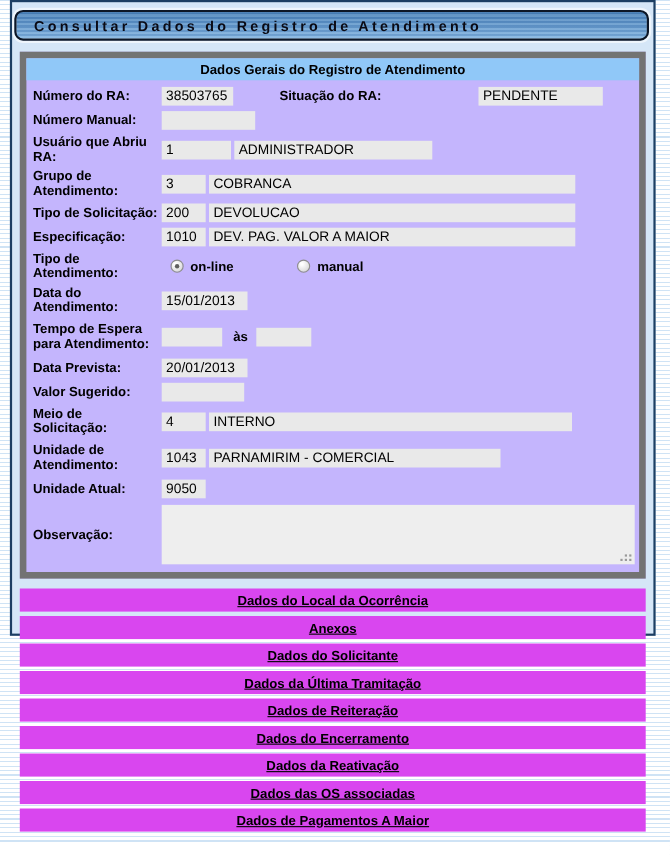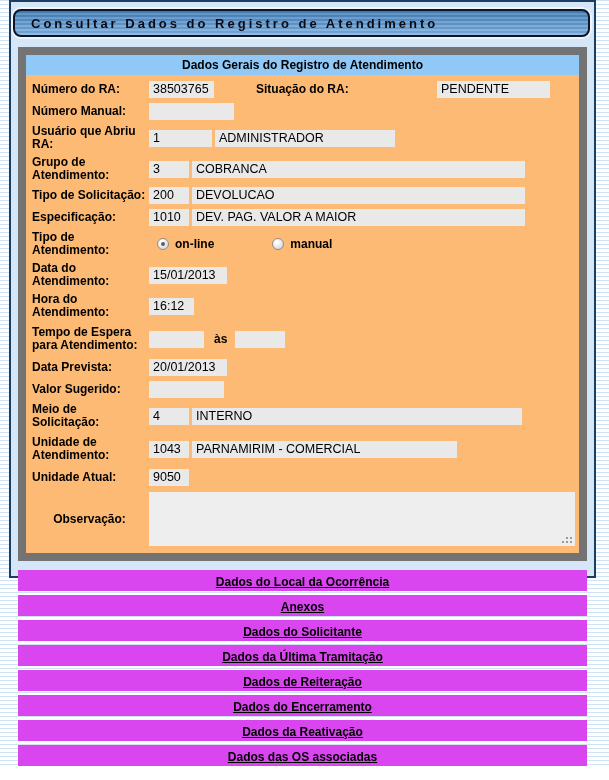--- a/index.html
+++ b/index.html
@@ -25,30 +25,30 @@
       linear-gradient(180deg, rgba(10,30,70,0.18), rgba(255,255,255,0.22)),
       repeating-linear-gradient(180deg, #4e8cc8 0 2px, #71aadd 2px 4px);
     box-shadow: 0 0 0 2px rgba(255,255,255,0.6);
     display:flex; align-items:center; padding-left:16px;
   }
   .titlebar .title {
     font-size:13px; font-weight:bold; letter-spacing:3px; color:#0a0a14;
   }
 
   .panel {
-    margin:0 7px; border:8px solid #737373; background:#fdba74;
+    margin:0 7px; border:6px solid #737373; background:#c4b5fd;
   }
   .panel-header {
     height:20px; line-height:20px; background:#90c8f8;
     text-align:center; font-size:12px; font-weight:bold; color:#000;
   }
   .form-body { padding:6px 4px 6px 6px; }
 
   .row { display:flex; align-items:center; margin-bottom:5px; }
-  .row:last-child { margin-bottom:0;text-align:center; }
+  .row:last-child { margin-bottom:0; }
   .lbl {
     flex:0 0 117px; font-size:12px; font-weight:bold; color:#000; line-height:13px;
     padding-right:2px;
   }
   .fld {
     background:#e9e9e9; height:17px; line-height:17px;
     font-size:12.5px; color:#000; padding:0 4px;
     white-space:nowrap; overflow:hidden; flex-shrink:0;
   }
   .inline-lbl { font-size:12px; font-weight:bold; color:#000; }
@@ -134,24 +134,20 @@
           <span class="radio-lbl">on-line</span>
           <span class="radio" style="margin-left:58px"></span>
           <span class="radio-lbl">manual</span>
         </div>
 
         <div class="row">
           <span class="lbl">Data do Atendimento:</span>
           <span class="fld" style="width:78px">15/01/2013</span>
         </div>
 
-        <div class="row">
-          <span class="lbl">Hora do Atendimento:</span>
-          <span class="fld" style="width:45px">16:12</span>
-        </div>
 
         <div class="row" style="min-height:30px">
           <span class="lbl">Tempo de Espera para Atendimento:</span>
           <span class="fld" style="width:55px"></span>
           <span class="inline-lbl" style="margin-left:10px">às</span>
           <span class="fld" style="width:50px; margin-left:8px"></span>
         </div>
 
         <div class="row">
           <span class="lbl">Data Prevista:</span>

